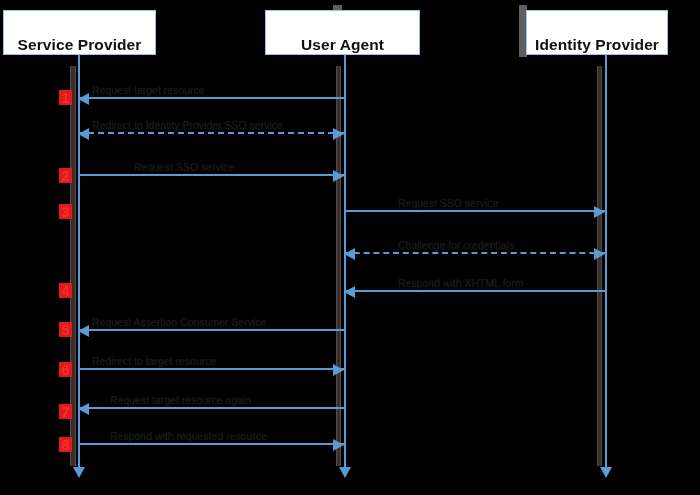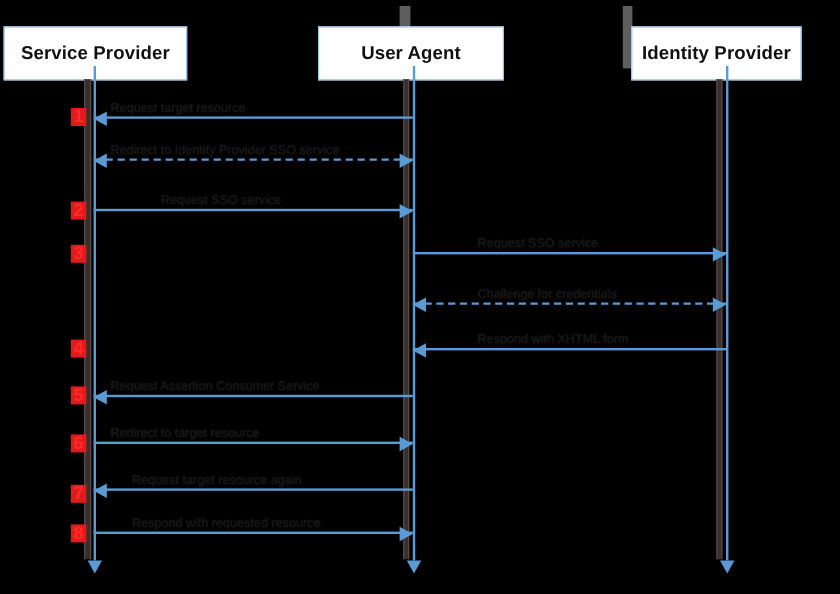--- a/index.html
+++ b/index.html
@@ -17,23 +17,22 @@
     font-family: "Liberation Sans", sans-serif;
   }
 
   
   .participant {
     position: absolute;
     box-sizing: border-box;
     background: #ffffff;
     border: 1px solid #9dc3e6;
     display: flex;
-    align-items: center;
+    align-items: flex-end;
     justify-content: center;
-    margin-top: 12px;
   }
   .participant .p-label {
     color: #101010;
     font-size: 15.5px;
     font-weight: bold;
     letter-spacing: .1px;
     white-space: nowrap;
   }
   
   .p-shadow {

